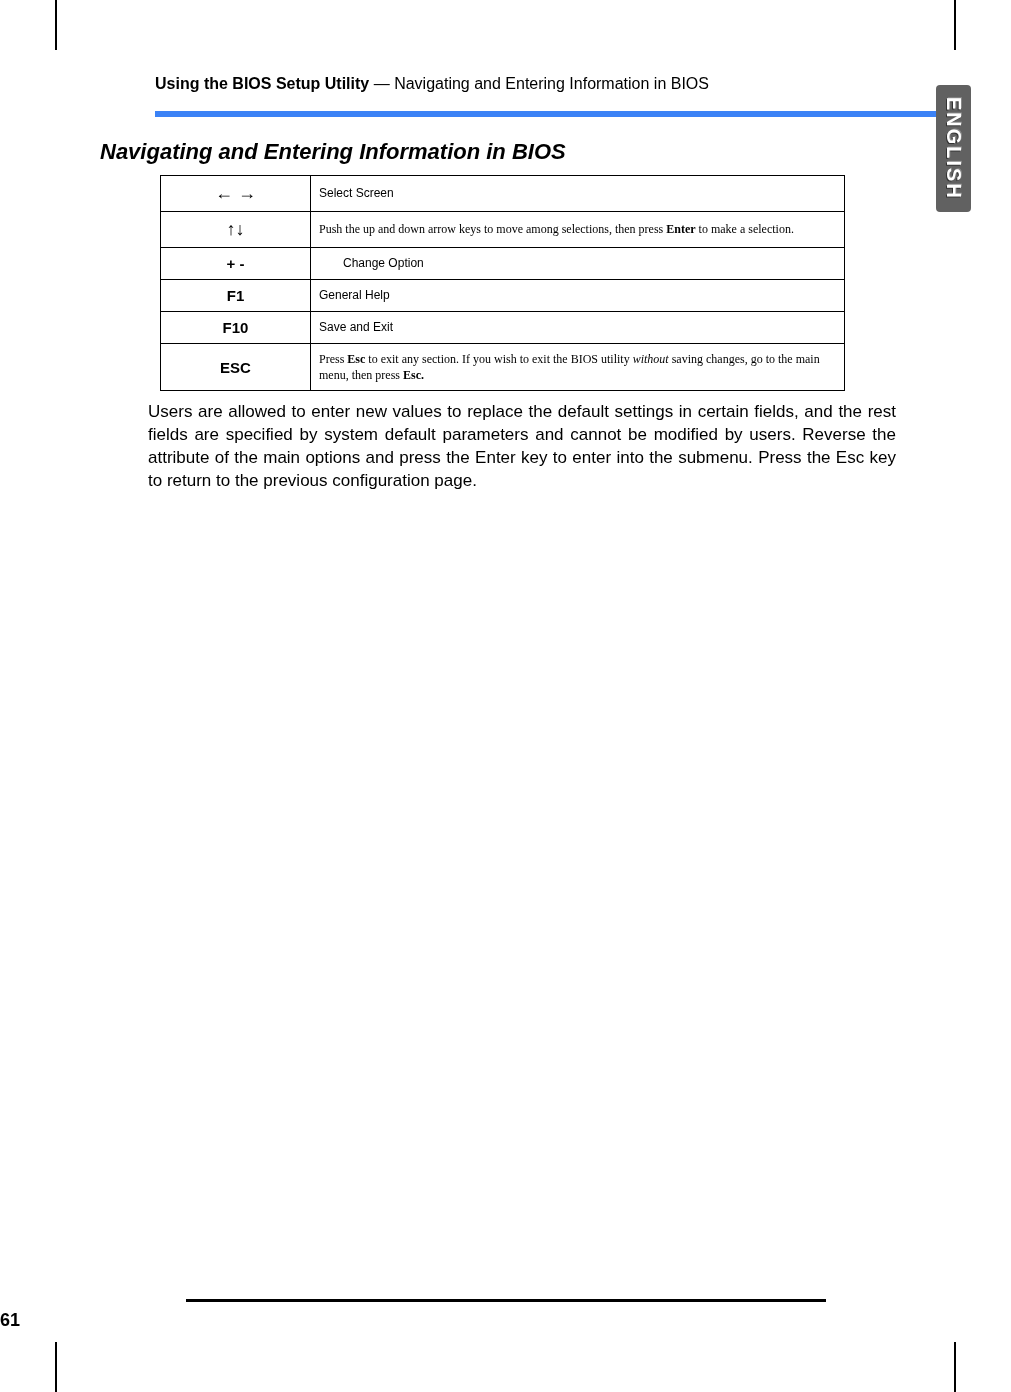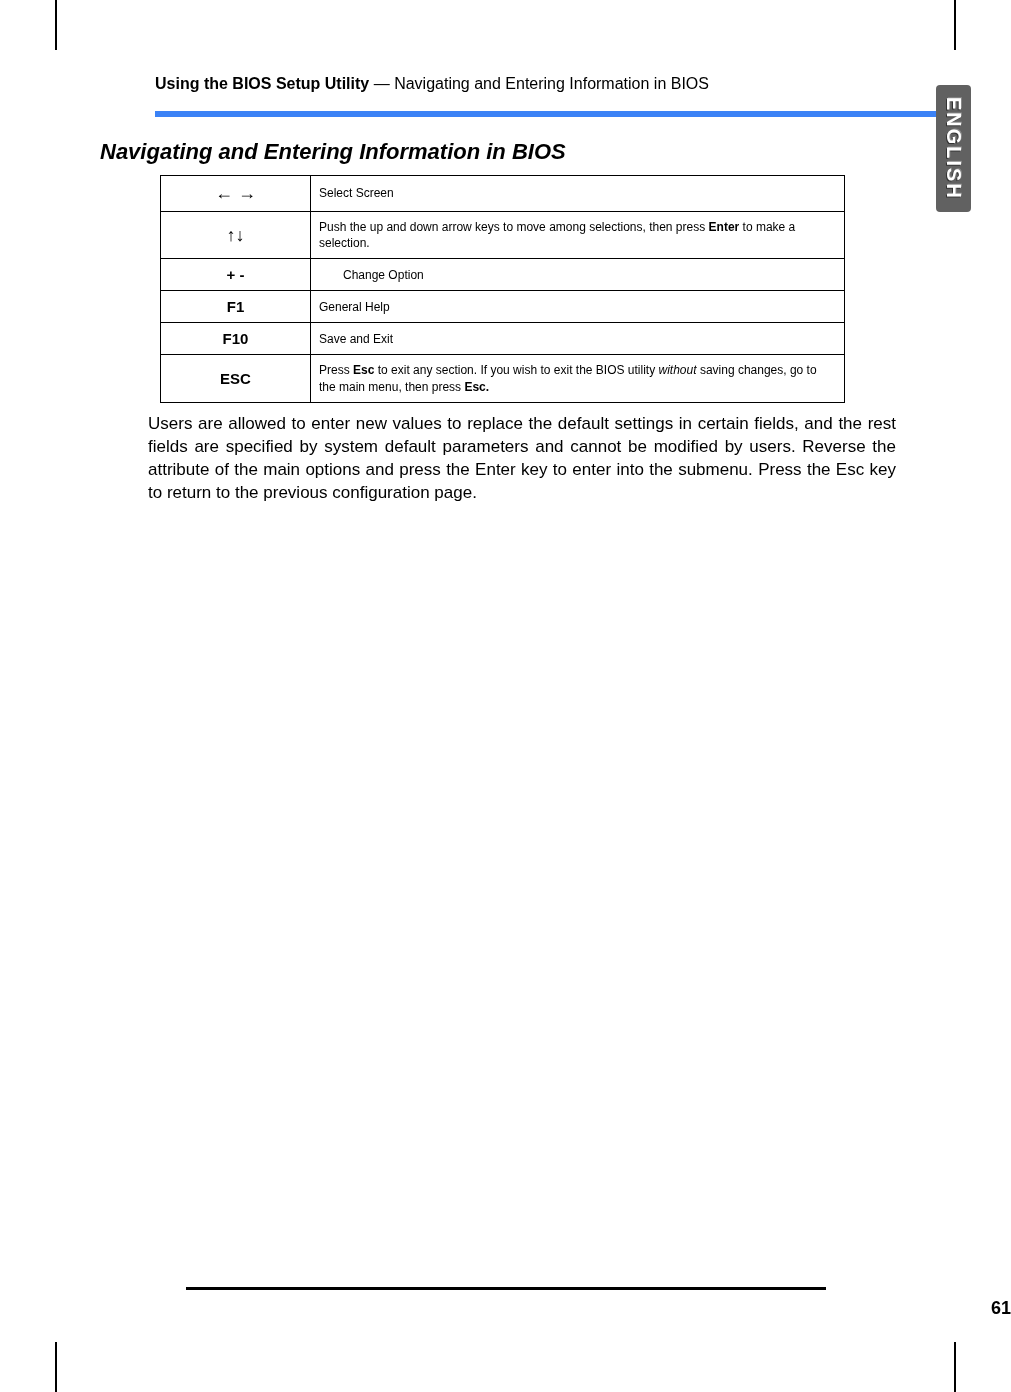--- a/index.html
+++ b/index.html
@@ -95,44 +95,44 @@
     
     .key-table td.key-col {
       width: 150px;
       text-align: center;
       font-weight: bold;
       font-family: Verdana, Arial, sans-serif;
       font-size: 15px;
     }
     
     .key-table td.desc-col {
-      font-family: Liberation Sans, sans-serif;
+      font-family: Liberation Serif, serif;
       line-height: 1.35;
     }
     
     .arrow-sym {
       font-size: 18px;
       font-weight: bold;
     }
     
     .body-text {
       margin-left: 48px;
       margin-right: 0;
       margin-top: 10px;
       font-size: 17px;
       text-align: justify;
       line-height: 1.35;
     }
     
     .footer {
       position: absolute;
-      bottom: 73px;
+      bottom: 61px;
       left: 0;
       right: 0;
-      text-align: right;
+      text-align: left;
     }
     
     .footer-line {
       border-top: 3px solid #000;
       width: 640px;
       margin: 0 auto 8px auto;
     }
     
     .page-num {
       font-weight: bold;

